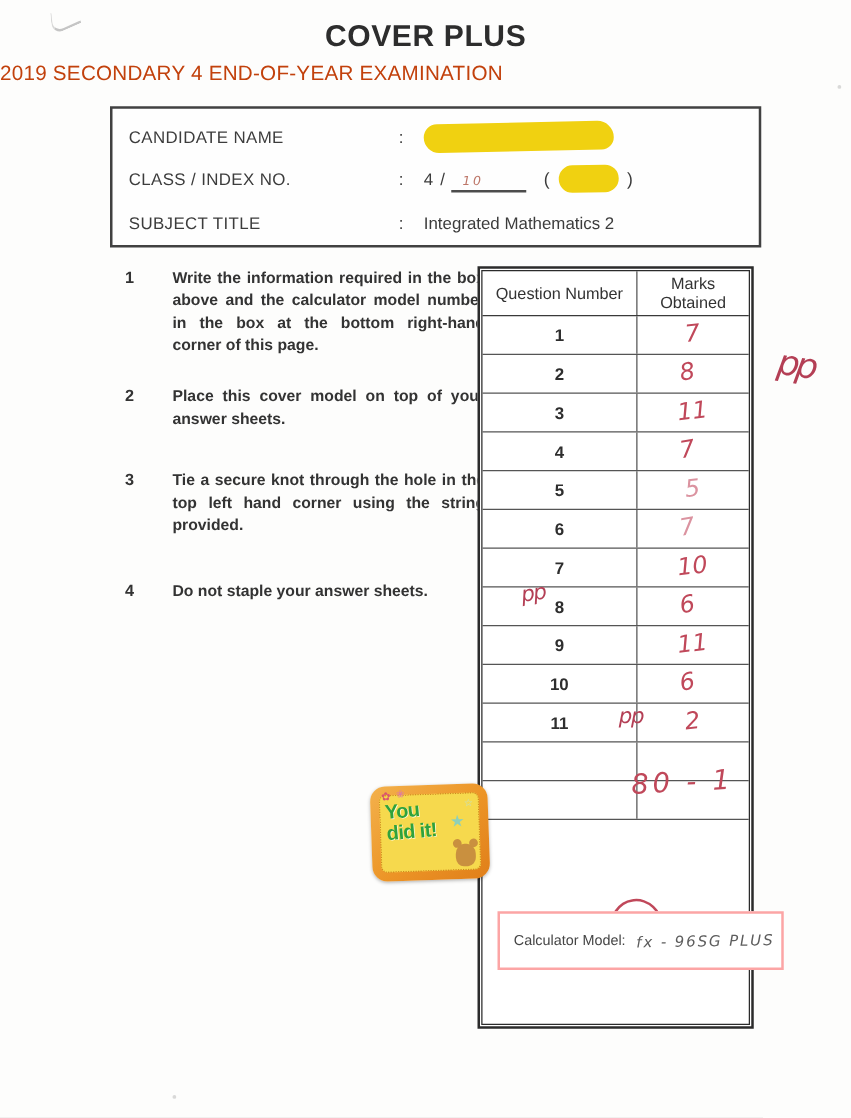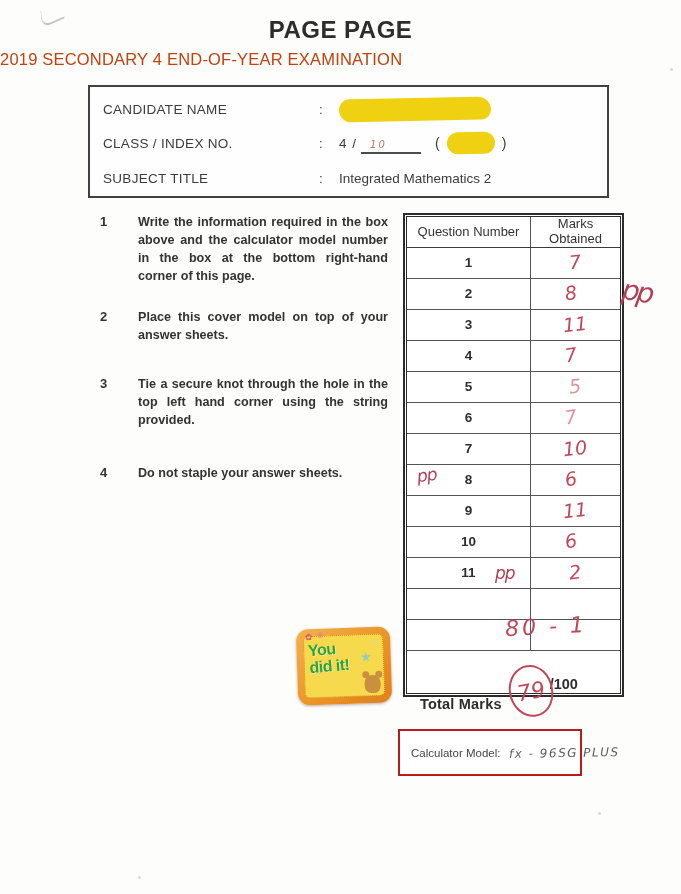--- a/index.html
+++ b/index.html
@@ -48,21 +48,21 @@
   .paren { font-size:14px; color:#3c3c3c; }
 
   
   .instruction { position:absolute; left:100px; width:288px; display:flex; }
   .i1 { top:214px; } .i2 { top:309px; } .i3 { top:376px; } .i4 { top:465px; }
   .inum { width:38px; font-weight:bold; font-size:13px; color:#333; flex:none; }
   .itext { flex:1; margin:0; font-weight:bold; font-size:12.6px; line-height:1.42; color:#333; text-align:justify; }
 
   
   .mtable {
-    position:absolute; left:403px; top:213px; width:221px; height:484px;
+    position:absolute; left:382px; top:213px; width:221px; height:610px;
     border:2.5px solid #2b2b2b; background:#fff; box-sizing:border-box;
   }
   .mtable-inner { position:absolute; inset:1px; border:1px solid #2b2b2b; display:flex; flex-direction:column; }
   .mrow { display:flex; border-bottom:1px solid #555; box-sizing:border-box; }
   .mhead { height:36px; border-bottom:1.4px solid #3a3a3a; }
   .qcell {
     width:124px; flex:none; border-right:1px solid #555; box-sizing:border-box;
     display:flex; align-items:center; justify-content:center;
     font-size:13px; color:#333;
   }
@@ -117,41 +117,41 @@
   .star2 { right:4px; top:4px; font-size:8px; color:#bfe0d0; }
   .bear { position:absolute; right:3px; bottom:2px; width:16px; height:18px; background:#c9903f; border-radius:45% 45% 40% 40%; }
   .bear::before, .bear::after {
     content:""; position:absolute; top:-4px; width:7px; height:7px;
     background:#c9903f; border-radius:50%;
   }
   .bear::before { left:-2px; } .bear::after { right:-2px; }
 
   
   .calc-box {
-    position:absolute; left:398px; top:729px; width:184px; height:47px;
-    border:2px solid #b91c1c; background:#fff; box-sizing:border-box;
+    position:absolute; left:398px; top:729px; width:229px; height:47px;
+    border:2px solid #fca5a5; background:#fff; box-sizing:border-box;
     display:flex; align-items:center; padding-left:11px;
   }
   .calc-label { font-size:11.5px; color:#454545; flex:none; }
   .calc-value {
     margin-left:9px; font-family:"DejaVu Sans", sans-serif; font-style:italic;
     font-size:12px; color:#5d5d5d; letter-spacing:1.5px; transform:rotate(-1deg); white-space:nowrap;
   }
 </style>
 </head>
 <body>
 
 <div class="page">
 
   <div class="staple-mark"></div>
   <div class="speck s1"></div>
   <div class="speck s2"></div>
   <div class="speck s3"></div>
 
-  <div class="title">PAGE PAGE</div>
+  <div class="title">COVER PLUS</div>
   <div class="subtitle">2019 SECONDARY 4 END-OF-YEAR EXAMINATION</div>
 
   <div class="info-box">
     <div class="info-row ir1">
       <span class="info-label">CANDIDATE NAME</span>
       <span class="info-colon">:</span>
       <span class="redaction name-redaction"></span>
     </div>
     <div class="info-row ir2">
       <span class="info-label">CLASS / INDEX NO.</span>

